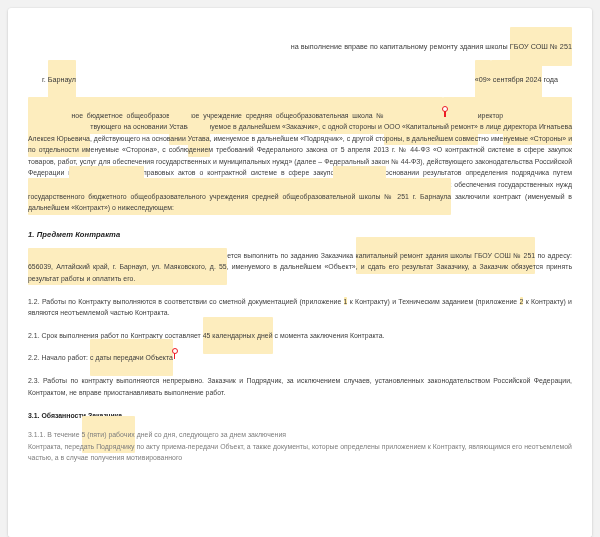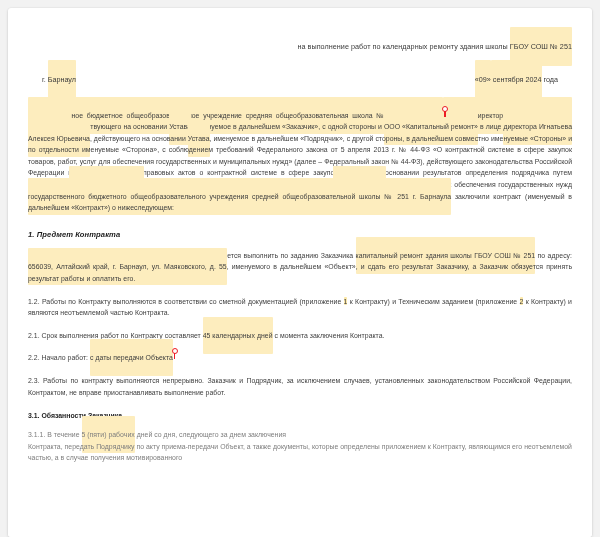--- a/index.html
+++ b/index.html
@@ -175,21 +175,21 @@
 </head>
 <body>
 
 <div class="page-wrap">
   <div class="doc-page">
 
     <div class="doc-header">
 
       <div class="contract-title"><span>Контракт № </span><mark class="hl-strong">3</mark></div>
 
-      <div class="header-line"><span>на выполнение работ по календарных ремонту здания школы </span><mark class="hl">ГБОУ СОШ № 251</mark></div>
+      <div class="header-line"><span>на выполнение вправе по капитальному ремонту здания школы </span><mark class="hl">ГБОУ СОШ № 251</mark></div>
 
 
     </div>
 
     <div class="city-date-row">
       <div><span>г. </span><mark class="hl">Барнаул</mark></div>
       <div><mark class="hl">«09»</mark><mark class="hl"> сентября 2024</mark><span> года</span></div>
     </div>
 
     <div class="doc-body">

